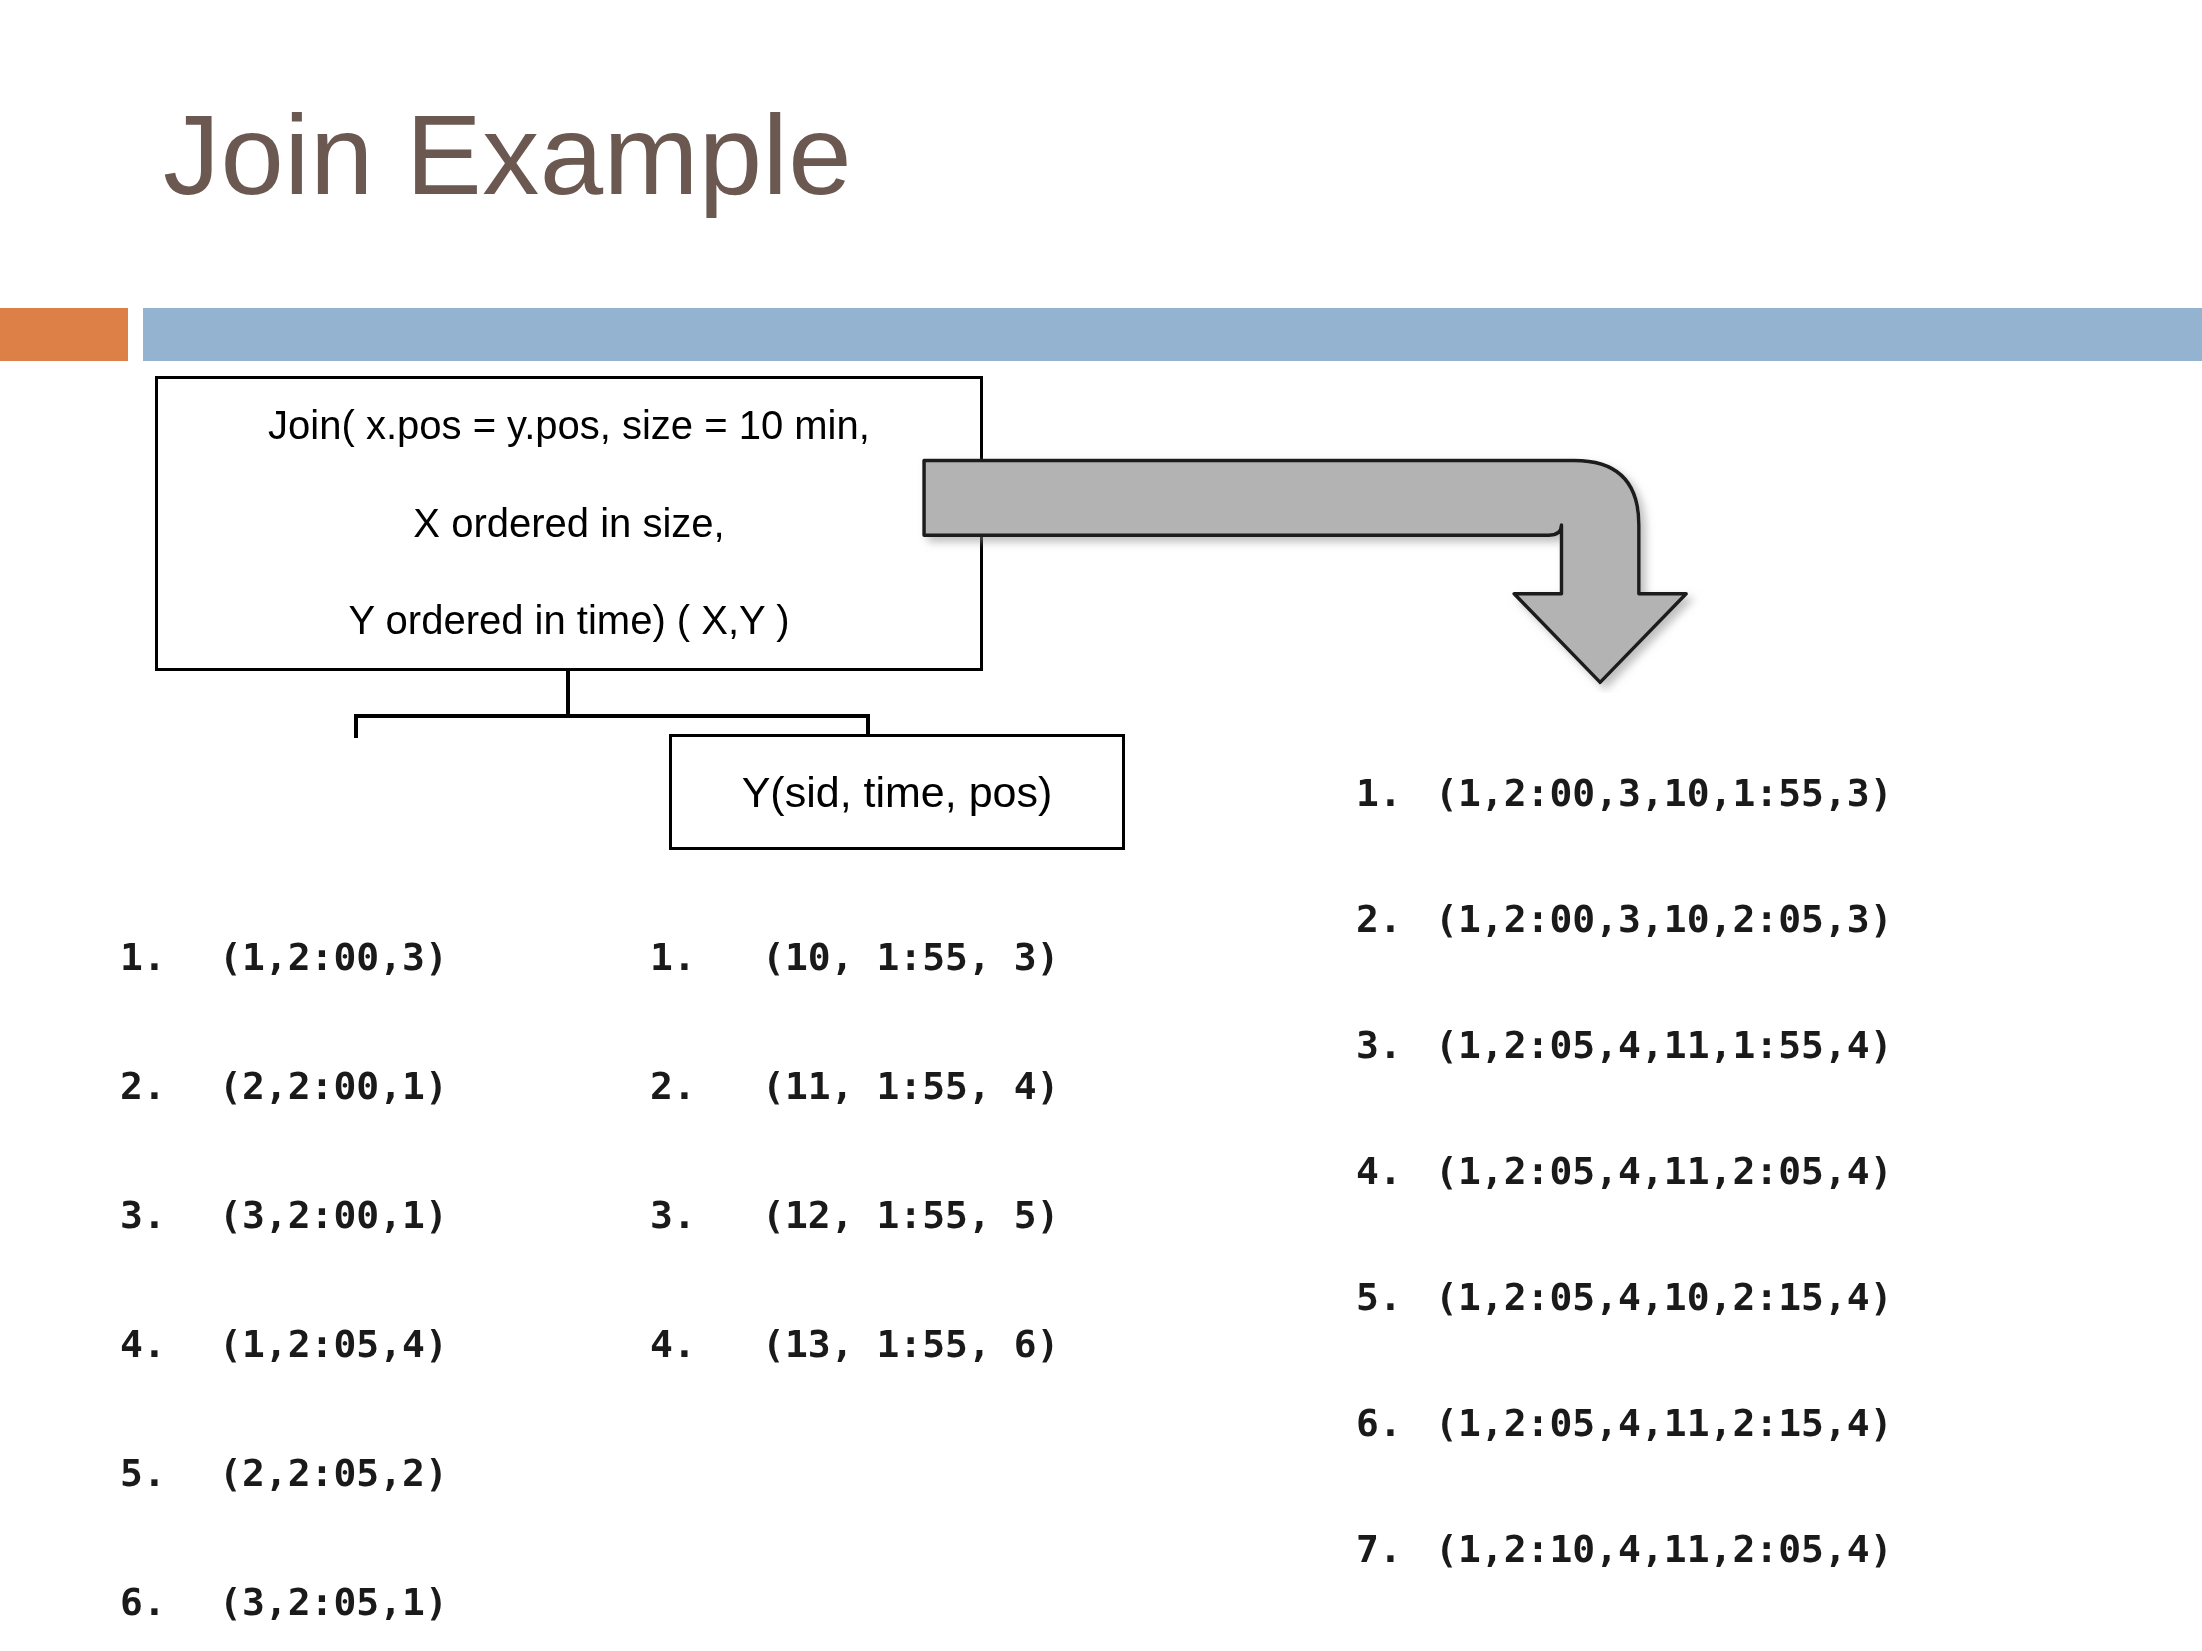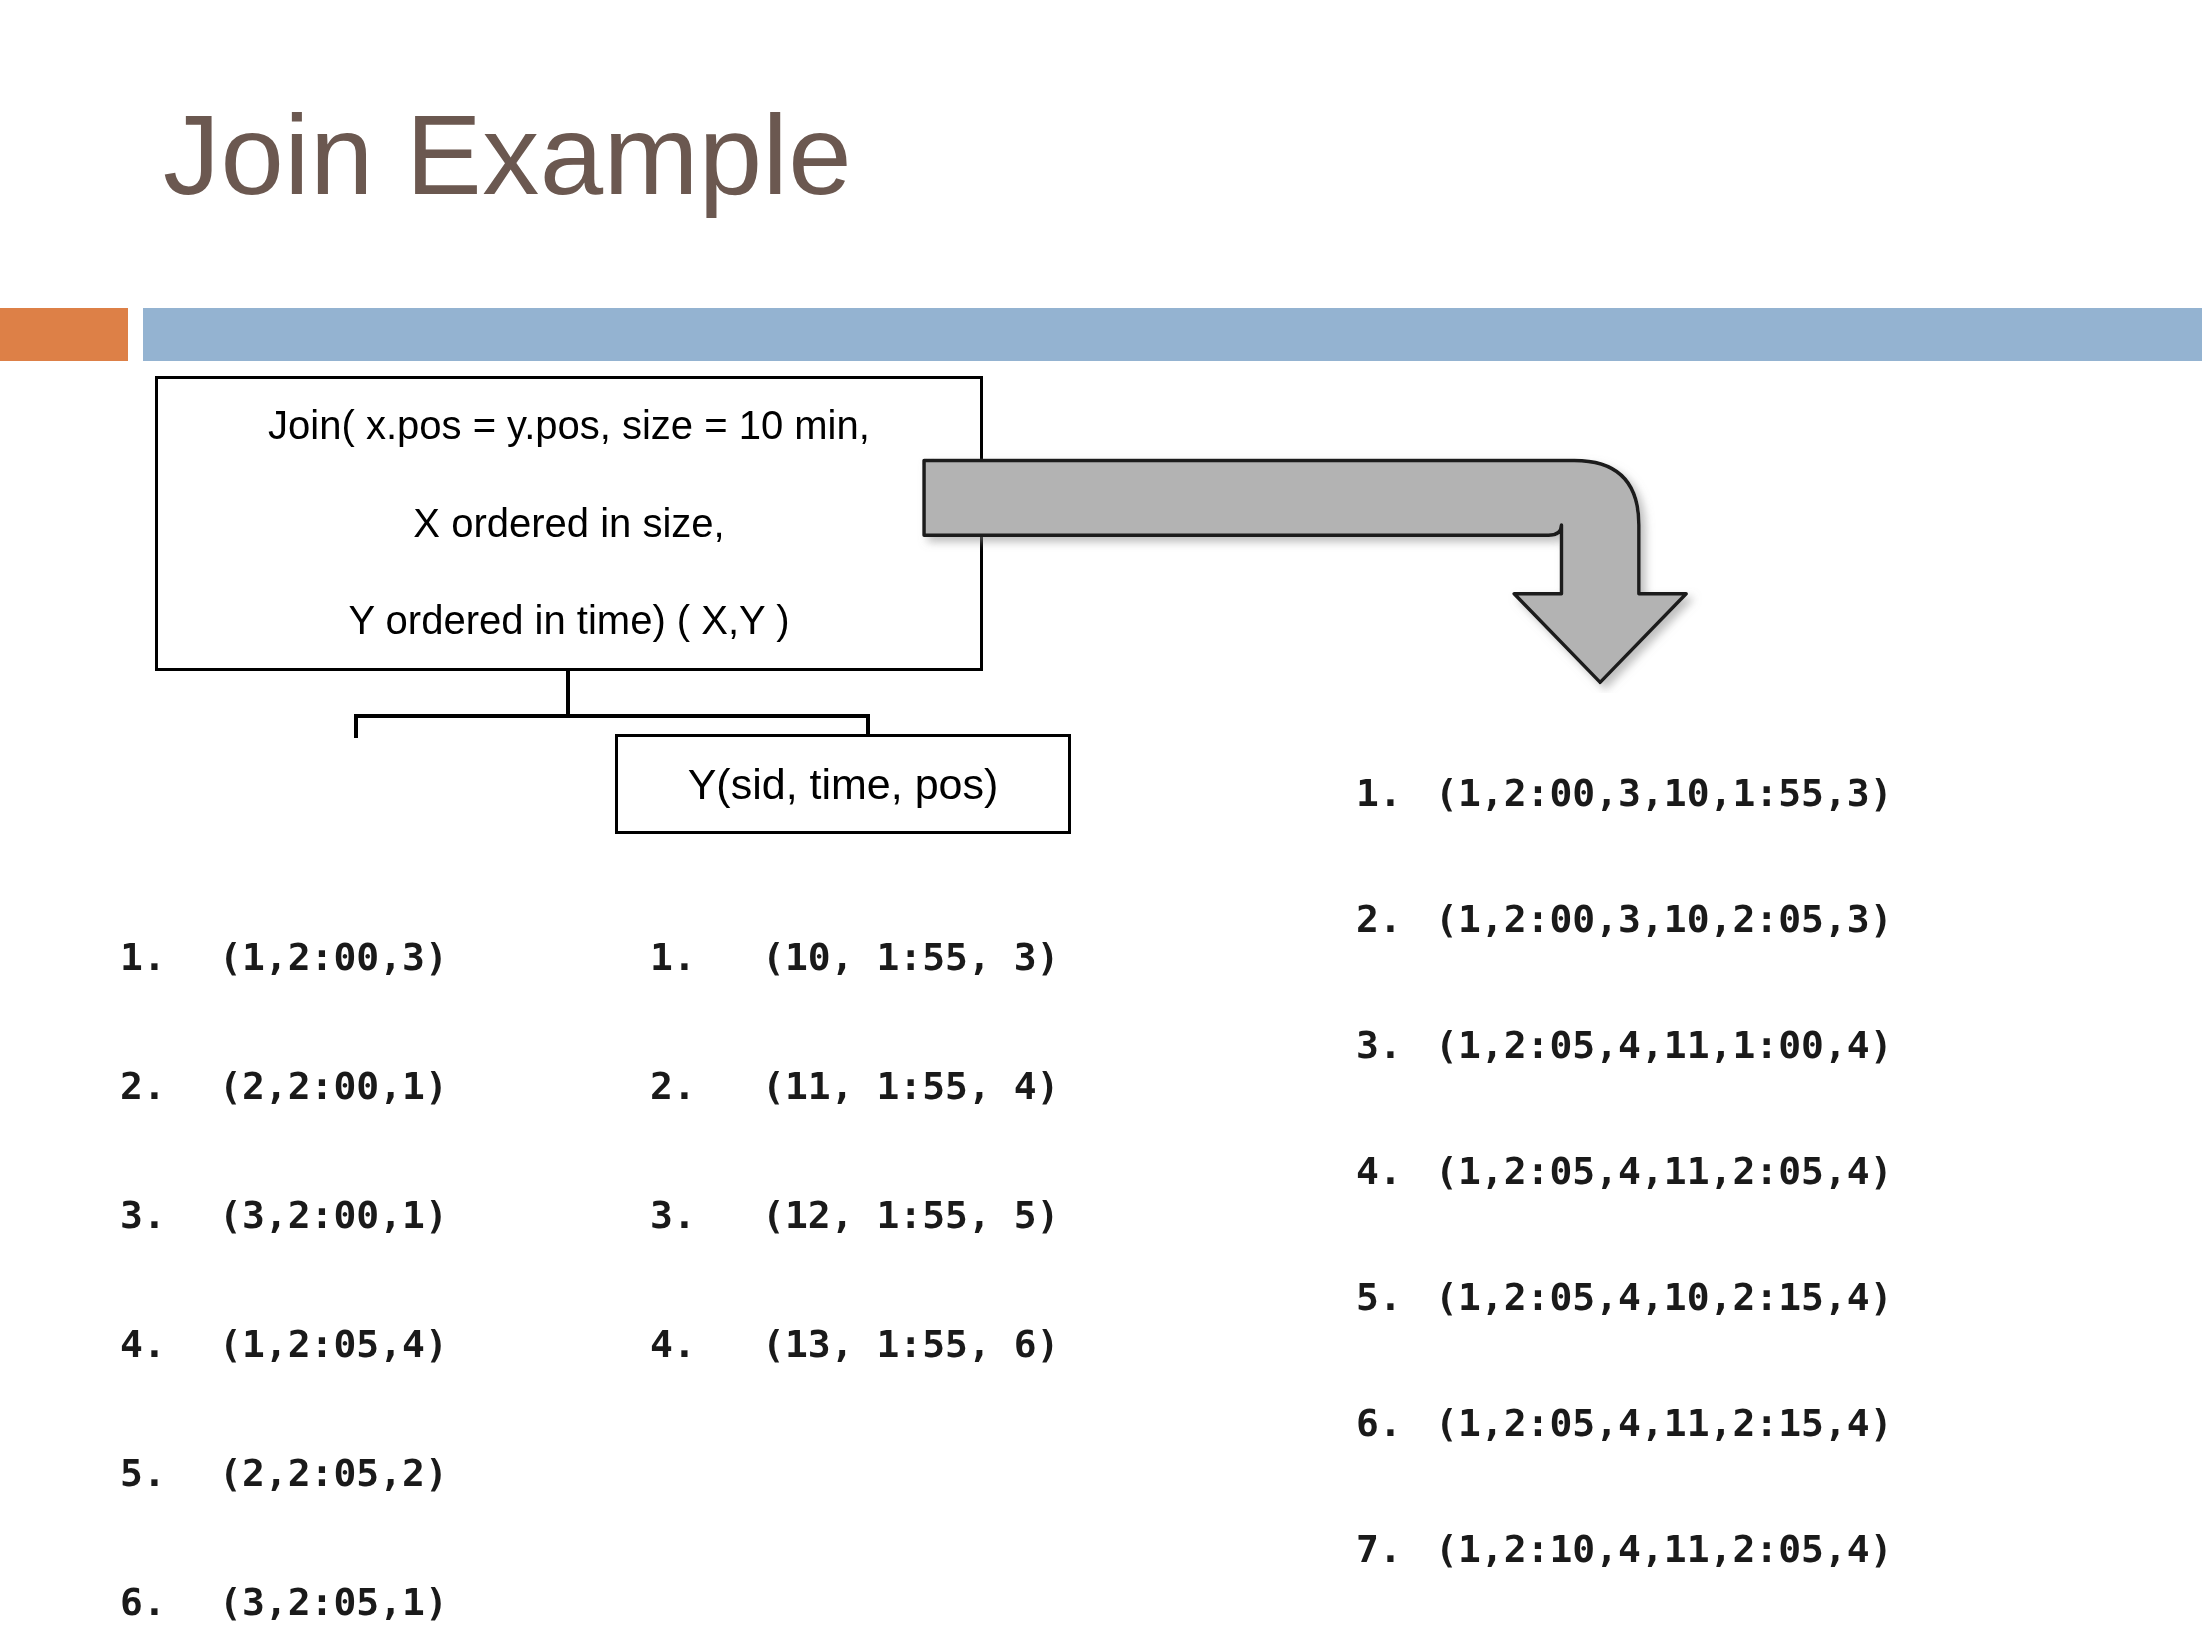--- a/index.html
+++ b/index.html
@@ -74,24 +74,24 @@
     white-space: nowrap;
     text-align: center;
   }
   #x-box {
     left: 110px;
     top: 736px;
     width: 497px;
     height: 102px;
   }
   #y-box {
-    left: 615px;
+    left: 669px;
     top: 734px;
     width: 456px;
-    height: 100px;
+    height: 116px;
   }
   .node-box .node-label {
     font-size: 43px;
     white-space: nowrap;
   }
 
   
   .conn {
     position: absolute;
     background: #000000;
@@ -273,21 +273,21 @@
     <div class="row">
       <span class="idx">1.</span>
       <span class="val">(1,2:00,3,10,1:55,3)</span>
     </div>
     <div class="row">
       <span class="idx">2.</span>
       <span class="val">(1,2:00,3,10,2:05,3)</span>
     </div>
     <div class="row">
       <span class="idx">3.</span>
-      <span class="val">(1,2:05,4,11,1:00,4)</span>
+      <span class="val">(1,2:05,4,11,1:55,4)</span>
     </div>
     <div class="row">
       <span class="idx">4.</span>
       <span class="val">(1,2:05,4,11,2:05,4)</span>
     </div>
     <div class="row">
       <span class="idx">5.</span>
       <span class="val">(1,2:05,4,10,2:15,4)</span>
     </div>
     <div class="row">

